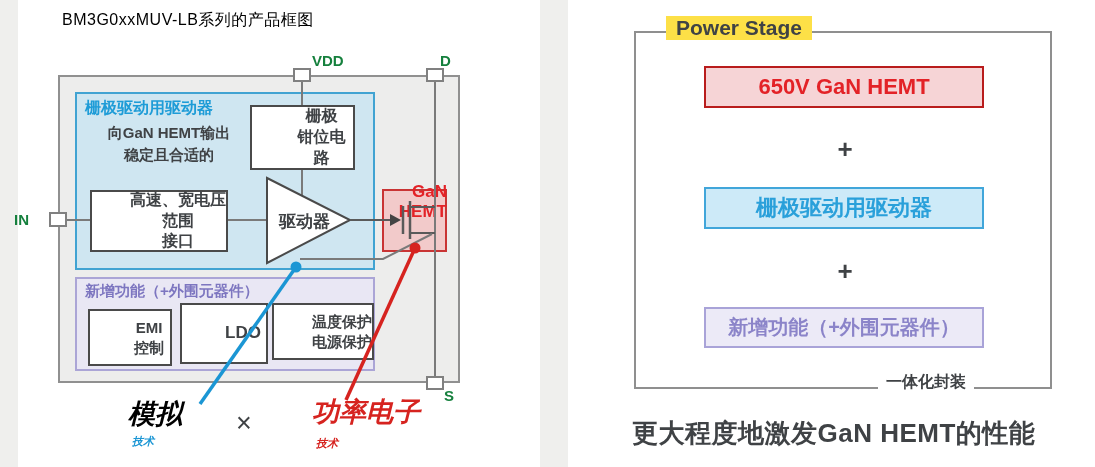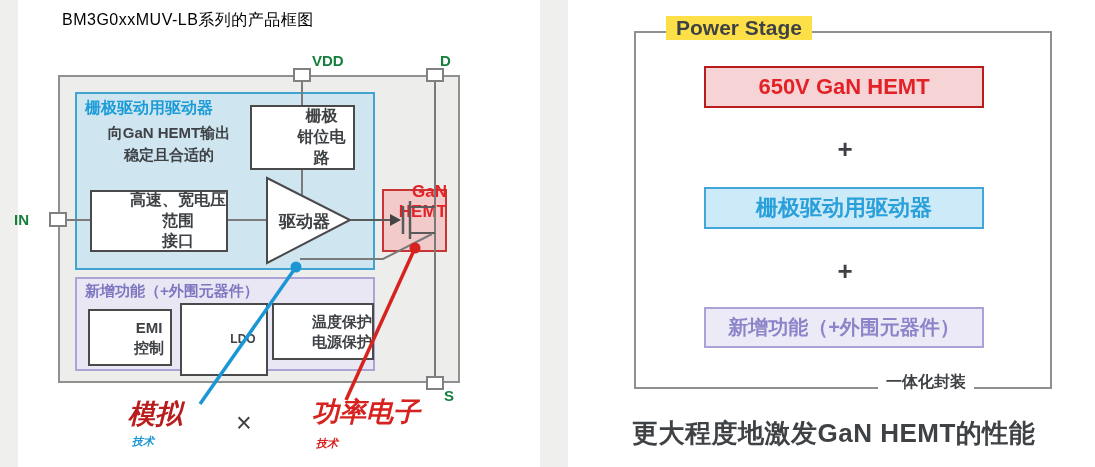--- a/index.html
+++ b/index.html
@@ -17,40 +17,40 @@
   .outer-box { left:58px; top:75px; width:402px; height:308px; background:#ededec; border:2px solid #909090; }
 
   .blue-panel { left:75px; top:92px; width:300px; height:178px; background:#cfe6f1; border:2px solid #41a3d2; }
   .blue-panel-label { position:absolute; left:8px; top:4px; font-size:16px; font-weight:bold; color:#1e9cd7; }
   .blue-desc { position:absolute; left:8px; top:28px; width:168px; text-align:center; font-size:15px; font-weight:bold; color:#3f4245; line-height:1.45; }
 
   .white-box { background:#ffffff; border:2px solid #4a4a4a; font-weight:bold; color:#3f4245; line-height:1.3;padding-left:38px; }
   .interface-box { left:90px;  top:190px; width:138px; height:62px; font-size:16px;align-items:center; }
   .clamp-box     { left:250px; top:105px; width:105px; height:65px; font-size:16px; }
   .emi-box       { left:88px;  top:303px; width:84px;  height:57px; font-size:15px;margin-top:6px; }
-  .ldo-box       { left:180px; top:303px; width:88px;  height:73px; font-size:12px; }
+  .ldo-box       { left:180px; top:303px; width:88px;  height:61px; font-size:17px; }
   .temp-box      { left:272px; top:303px; width:102px;  height:57px; font-size:15px; }
 
   .purple-panel { left:75px; top:277px; width:300px; height:94px; background:#e9e7f4; border:2px solid #aba5d6; }
   .purple-panel-label { position:absolute; left:8px; top:3px; font-size:15px; font-weight:bold; color:#7d76c0; }
 
   .red-box { left:382px; top:189px; width:65px; height:63px; background:#f2caca; border:2px solid #c93434; }
   .gan-label { left:383px; top:139px; width:64px; text-align:right; font-size:17px; font-weight:bold; color:#e32227; line-height:1.2;margin-top:43px; }
 
   .pin-label { font-size:15px; font-weight:bold; color:#15803d; }
   .pin-vdd { left:312px; top:52px; }
   .pin-d   { left:440px; top:52px; }
   .pin-in  { left:14px;  top:211px; }
   .pin-s   { left:444px; top:387px; }
 
   .driver-label { left:268px; top:210px; width:62px; text-align:right; font-size:17px; font-weight:bold; color:#3f4245; z-index:3; }
 
   .overlay { position:absolute; left:0; top:0; width:1095px; height:467px; z-index:2; pointer-events:none; }
 
-  .callout-analog { left:128px; top:396px; font-size:27px; font-weight:bold; font-style:italic; color:#b91c1c; z-index:3; }
+  .callout-analog { left:128px; top:396px; font-size:27px; font-weight:bold; font-style:italic; color:#000000; z-index:3; }
   .callout-analog-sub { left:132px; top:434px; font-size:11px; font-weight:bold; font-style:italic; color:#1b96d4; z-index:3; }
   .callout-times { left:236px; top:408px; font-size:27px; color:#3f4245; z-index:3; }
   .callout-power { left:312px; top:394px; font-size:27px; font-weight:bold; font-style:italic; color:#d6231f; z-index:3;text-align:right; }
   .callout-power-sub { left:316px; top:436px; font-size:11px; font-weight:bold; font-style:italic; color:#d6231f; z-index:3; }
 
   
   .fieldset { left:634px; top:31px; width:418px; height:358px; border:2px solid #8f8f8f; }
   .fieldset-title { left:666px; top:16px; background:#fde047; padding:0 10px; font-size:21px; font-weight:bold; color:#3f4245; }
   .pkg-label { left:878px; top:372px; background:#ffffff; padding:0 8px; font-size:16px; font-weight:bold; color:#3f4245; }
 

